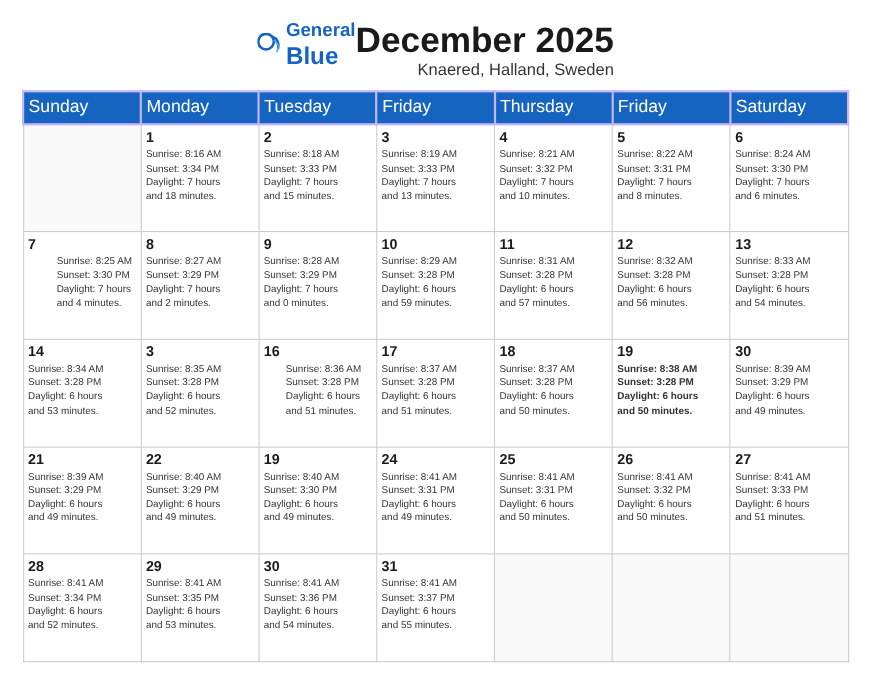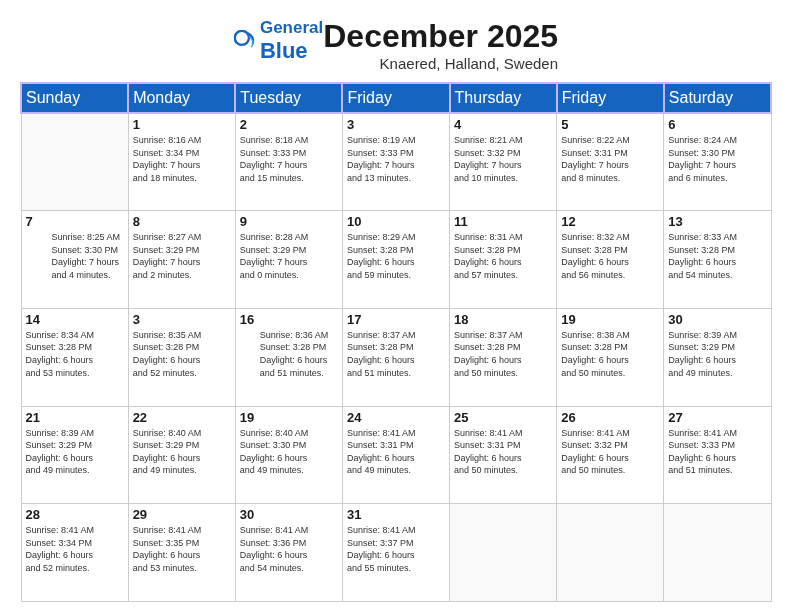--- a/index.html
+++ b/index.html
@@ -249,21 +249,21 @@
           </td>
           <td>
             <span class="day-number">18</span>
             <div class="day-info" style="white-space: pre-line;">Sunrise: 8:37 AM
 Sunset: 3:28 PM
 Daylight: 6 hours
 and 50 minutes.</div>
           </td>
           <td>
             <span class="day-number">19</span>
-            <div class="day-info" style="white-space: pre-line;">Sunrise: 8:38 AM
+            <div class="day-info" style="white-space: pre-line; font-weight: bold;">Sunrise: 8:38 AM
 Sunset: 3:28 PM
 Daylight: 6 hours
 and 50 minutes.</div>
           </td>
           <td>
             <span class="day-number">30</span>
             <div class="day-info" style="white-space: pre-line;">Sunrise: 8:39 AM
 Sunset: 3:29 PM
 Daylight: 6 hours
 and 49 minutes.</div>

